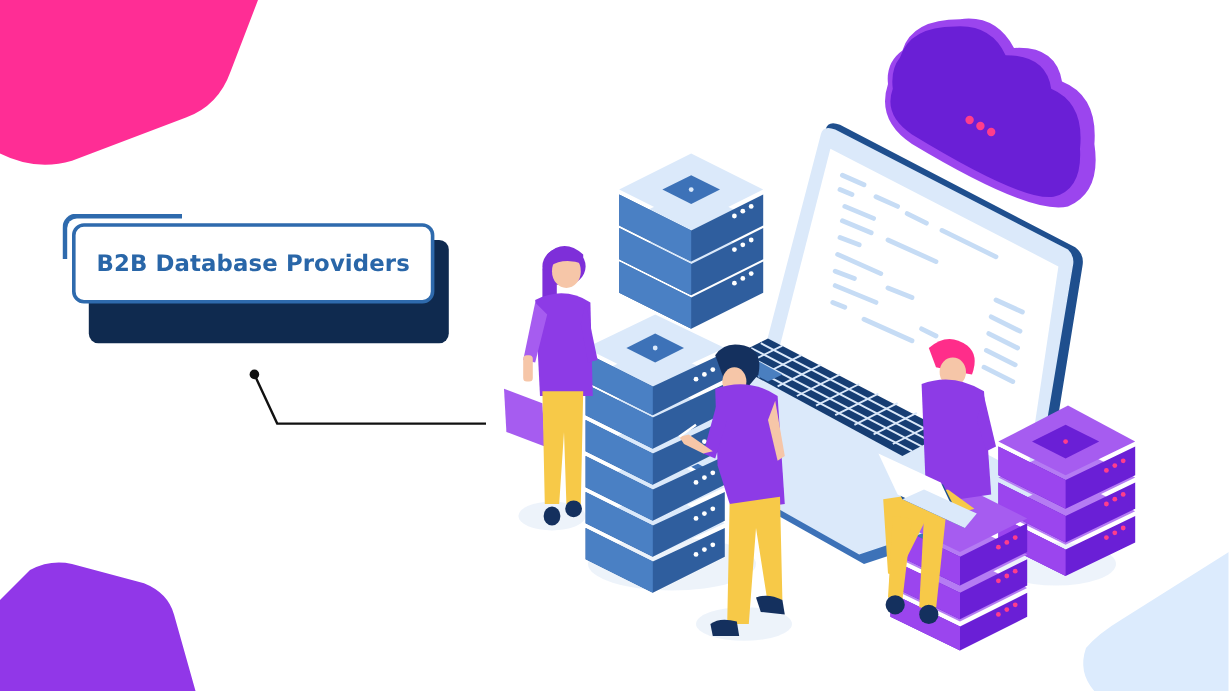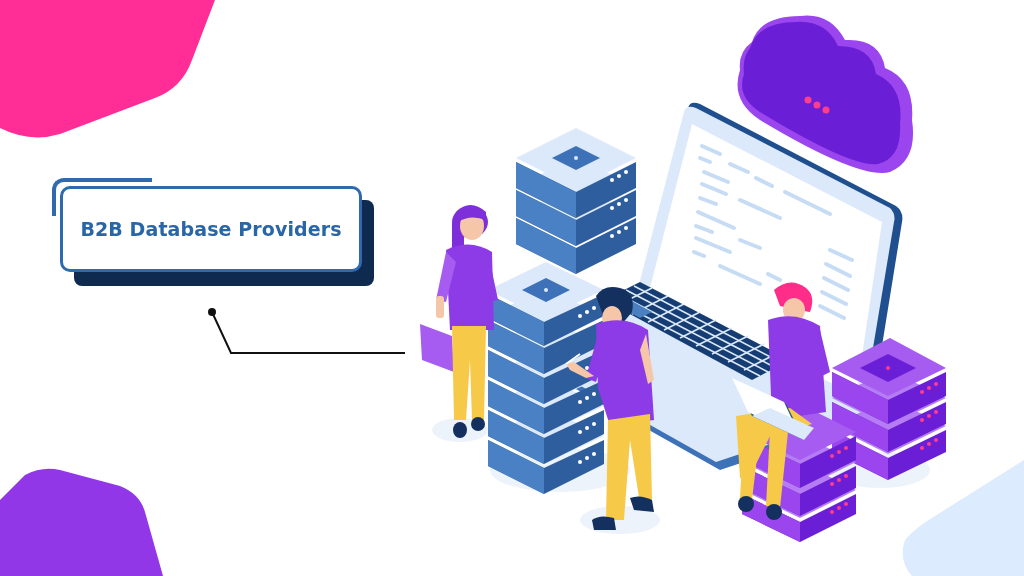--- a/index.html
+++ b/index.html
@@ -47,21 +47,21 @@
       width: 300px;
       height: 86px;
       background: #0f2a4f;
       border-radius: 8px;
     }
     .title-card .box {
       position: absolute;
       left: 8px;
       top: 8px;
       width: 302px;
-      height: 86px;
+      height: 67px;
       background: #ffffff;
       border: 3px solid #2e6aad;
       border-radius: 10px;
       box-sizing: border-box;
       display: flex;
       align-items: center;
       justify-content: center;
     }
     .title-card .title-text {
       font-family: "DejaVu Sans", sans-serif;

